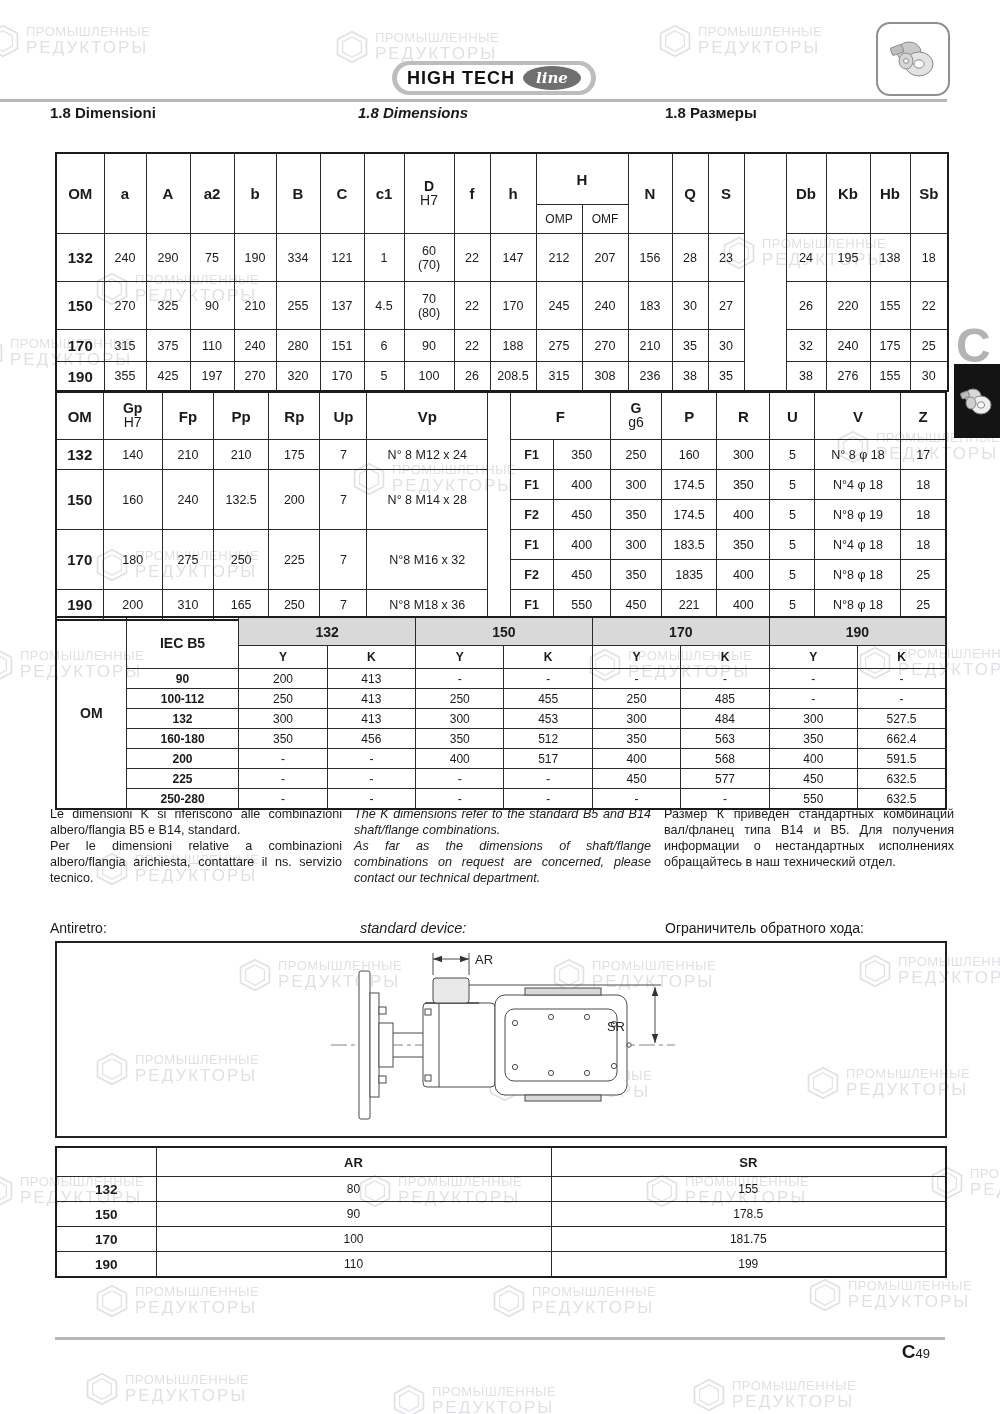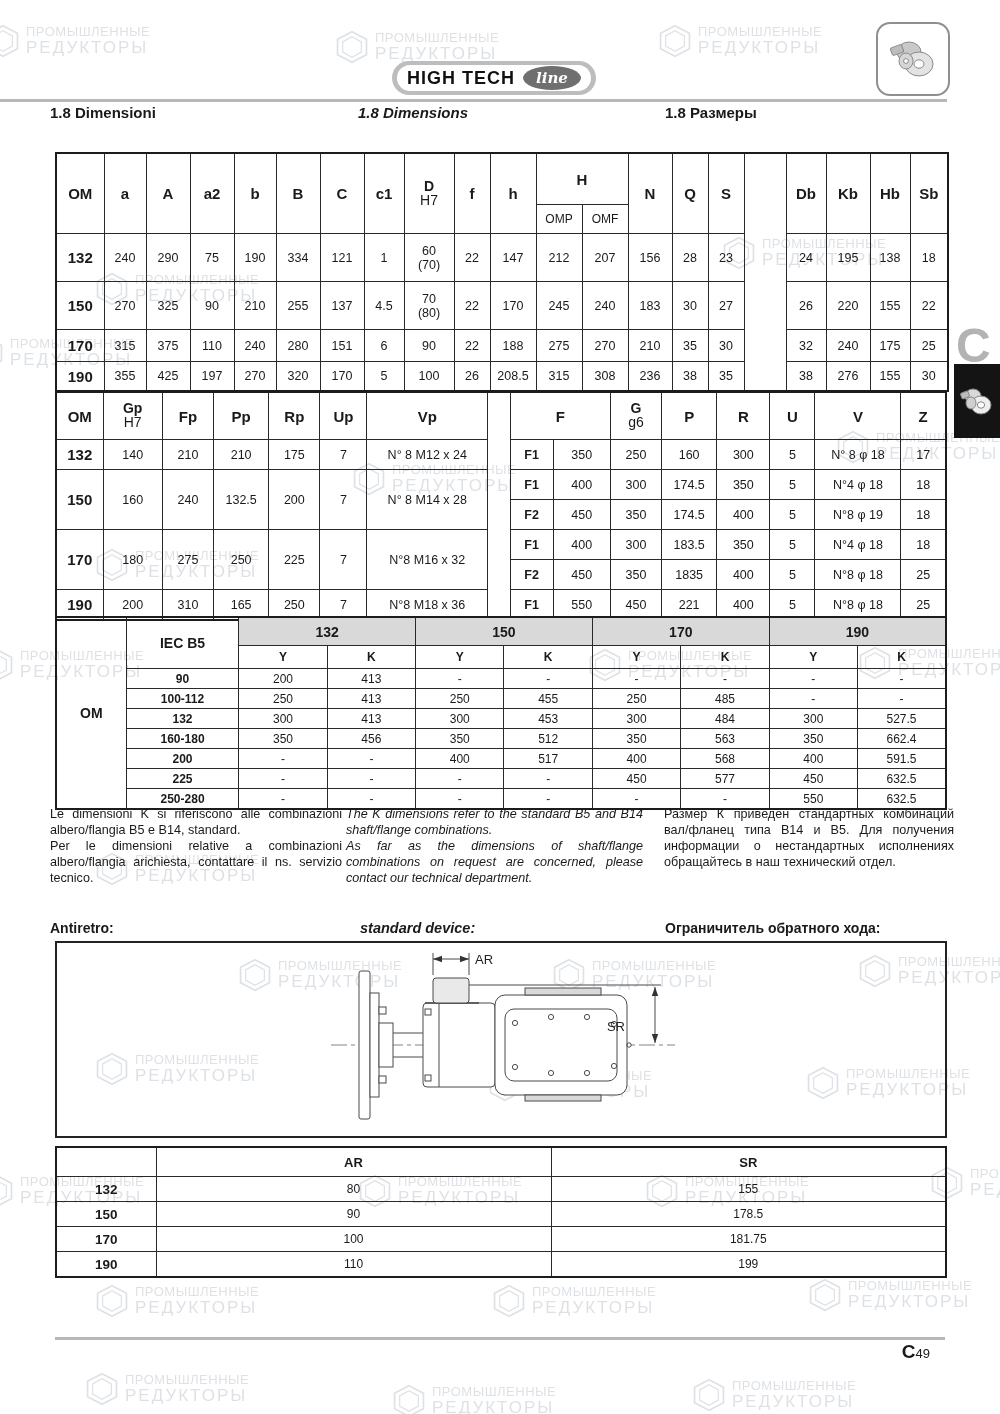--- a/index.html
+++ b/index.html
@@ -67,21 +67,21 @@
   #table4{left:55px;top:1146px;width:892px;}
   #table4 tr:nth-child(1) td{height:26px;font-size:13px;}
   #table4 tr td{height:22px;font-size:12px;}
   #table4 td.lbl{font-size:13.5px;}
 
   
   .para{top:806px;font-size:12.6px;line-height:1.28;text-align:justify;white-space:pre-line;}
   .para.en{font-style:italic;}
 
   
-  .anti{top:920px;font-size:14px;font-weight:bold;}
+  .anti{top:920px;font-size:14px;font-weight:normal;}
   .anti.en{font-style:italic;font-size:14.5px;}
 
   .draw-box{left:55px;top:941px;width:888px;height:193px;border:2px solid #222;}
   .draw-box svg{position:absolute;left:272px;top:2px;}
 
   
   .side-c{left:956px;top:322px;font-size:48px;font-weight:bold;color:#b3b3b3;line-height:1;}
   .side-box{left:954px;top:364px;width:46px;height:74px;background:#141414;
     display:flex;align-items:center;justify-content:center;}
   .pagenum{left:820px;top:1341px;width:110px;text-align:right;}
@@ -787,21 +787,21 @@
         <td>-</td>
         <td>-</td>
         <td>550</td>
         <td>632.5</td>
       </tr>
     </tbody>
 </table>
 
 <div class="abs z1 para" style="left:50px;width:292px;">Le dimensioni K si riferiscono alle combinazioni albero/flangia B5 e B14, standard.
 Per le dimensioni relative a combinazioni albero/flangia arichiesta, contattare il ns. servizio tecnico.</div>
-<div class="abs z1 para en" style="left:346px;width:297px;">The K dimensions refer to the standard B5 and B14 shaft/flange combinations.
+<div class="abs z1 para en" style="left:354px;width:297px;">The K dimensions refer to the standard B5 and B14 shaft/flange combinations.
 As far as the dimensions of shaft/flange combinations on request are concerned, please contact our technical department.</div>
 <div class="abs z1 para" style="left:664px;width:290px;">Размер К приведен стандартных комбинаций вал/фланец типа В14 и В5. Для получения информации о нестандартных исполнениях обращайтесь в наш технический отдел.</div>
 
 <div class="abs z1 anti" style="left:50px;">Antiretro:</div>
 <div class="abs z1 anti en" style="left:360px;">standard device:</div>
 <div class="abs z1 anti" style="left:665px;">Ограничитель обратного хода:</div>
 
 <div class="abs z1 draw-box">
   <svg width="350" height="188" viewBox="0 0 350 188" fill="none" stroke="#4a4a4a" stroke-width="1">
 

